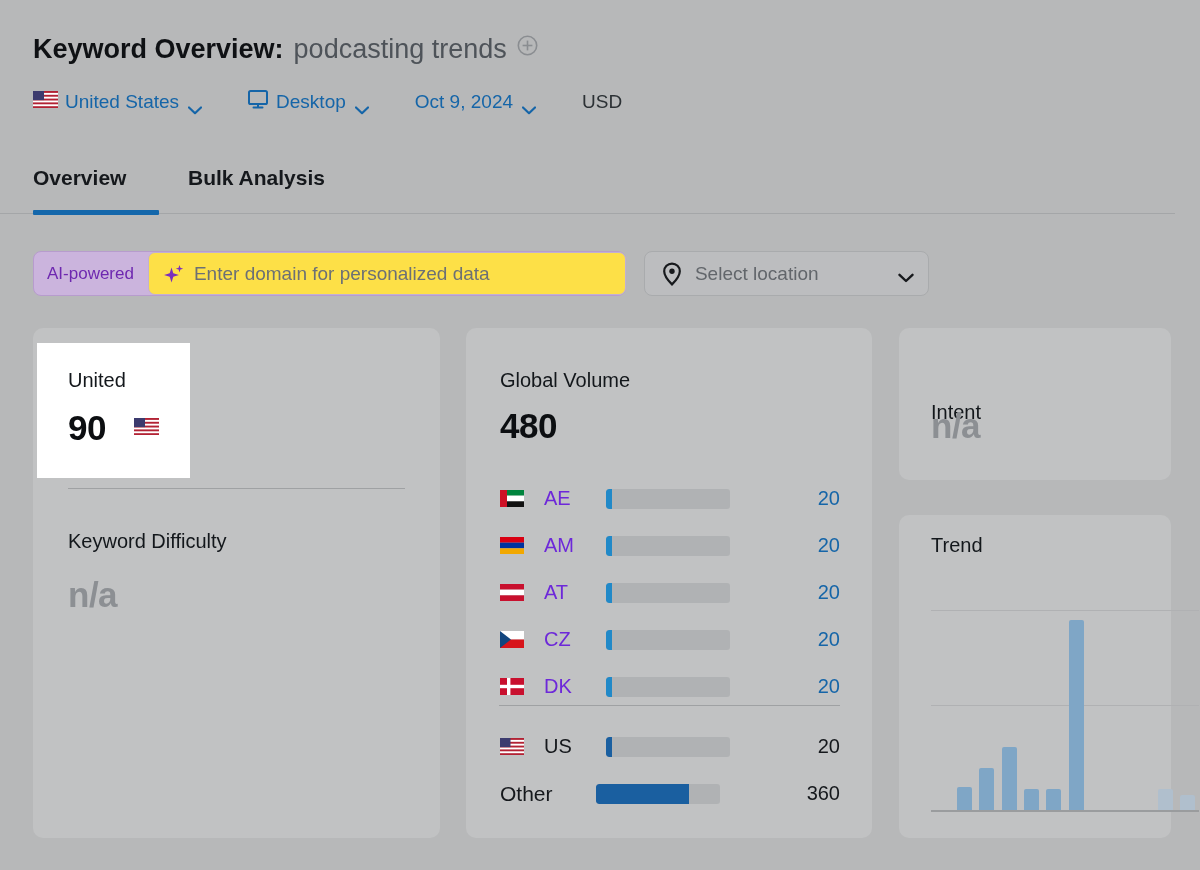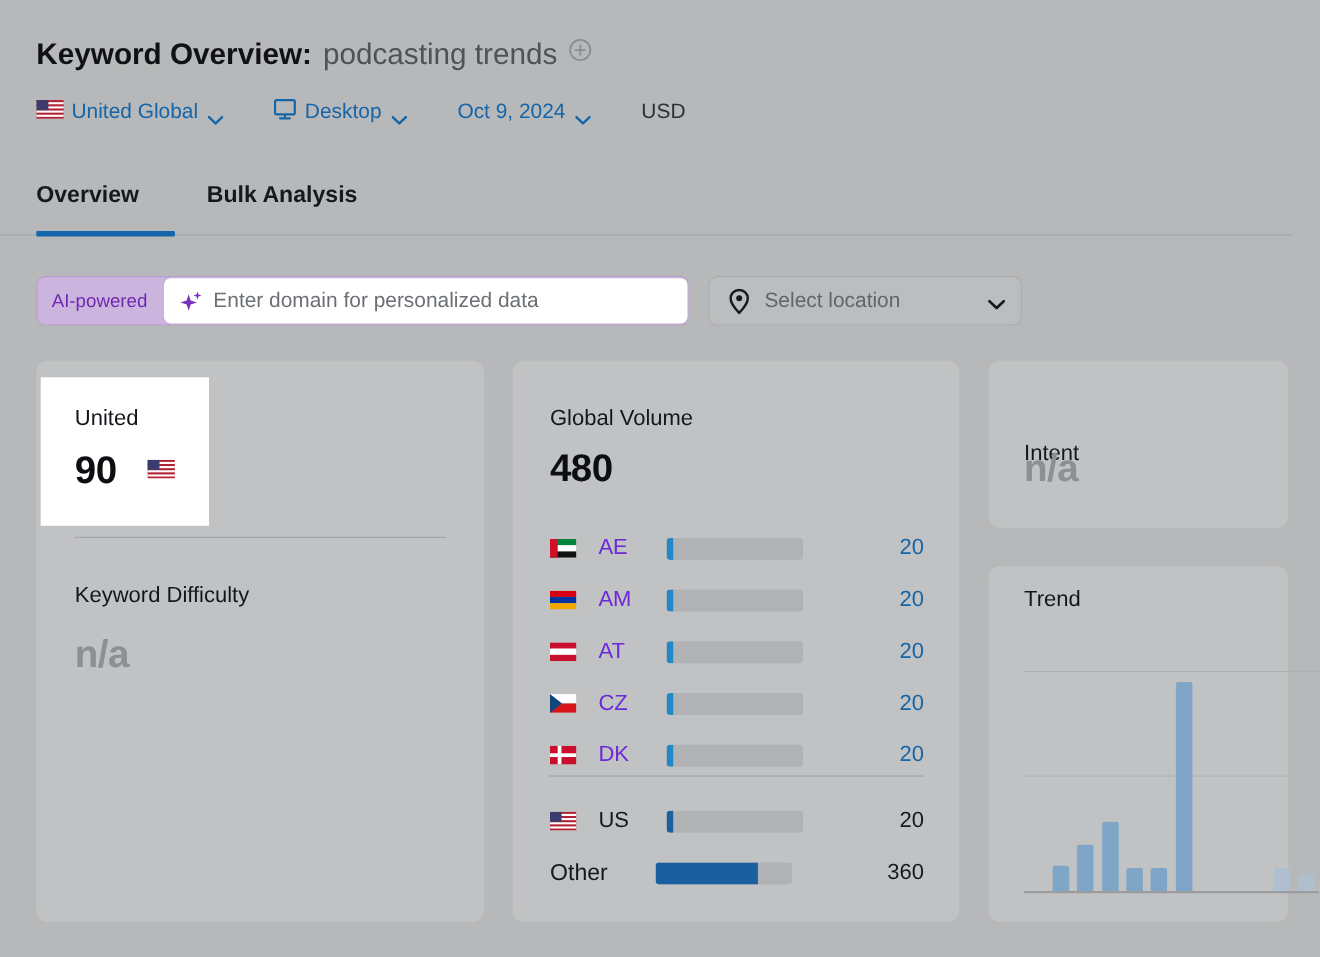--- a/index.html
+++ b/index.html
@@ -124,21 +124,21 @@
     color: #6e28b0;
     font-size: 17px;
     padding-right: 14px;
     white-space: nowrap;
   }
   .domain-input {
     display: flex;
     align-items: center;
     height: 43px;
     width: 478px;
-    background: #ffffff;
+    background: #fde047;
     border: 1px solid #c2b0d2;
     border-radius: 7px;
     box-sizing: border-box;
     padding-left: 14px;
     margin-right: -1px;
   }
   .sparkle-icon {
     width: 22px; height: 22px;
     margin-right: 9px;
     flex: none;
@@ -346,21 +346,21 @@
       <span class="flag">
         <svg width="25" height="17" viewBox="0 0 25 17">
           <rect width="25" height="17" fill="#b22234"></rect>
           <rect y="1.9" width="25" height="1.9" fill="#ffffff"></rect>
           <rect y="5.7" width="25" height="1.9" fill="#ffffff"></rect>
           <rect y="9.5" width="25" height="1.9" fill="#ffffff"></rect>
           <rect y="13.3" width="25" height="1.9" fill="#ffffff"></rect>
           <rect width="11" height="9.1" fill="#3c3b6e"></rect>
         </svg>
       </span>
-      <span class="label">United Global</span>
+      <span class="label">United States</span>
       <span class="chev">
         <svg width="14" height="9" viewBox="0 0 14 9">
             <path d="M1 1.5 L7 7.2 L13 1.5" fill="none" stroke="#1565a8" stroke-width="2.2" stroke-linecap="round" stroke-linejoin="round"></path>
           </svg>
       </span>
     </div>
 
     <div class="meta-item">
       <span class="monitor-icon">
         <svg width="20" height="19" viewBox="0 0 20 19">

